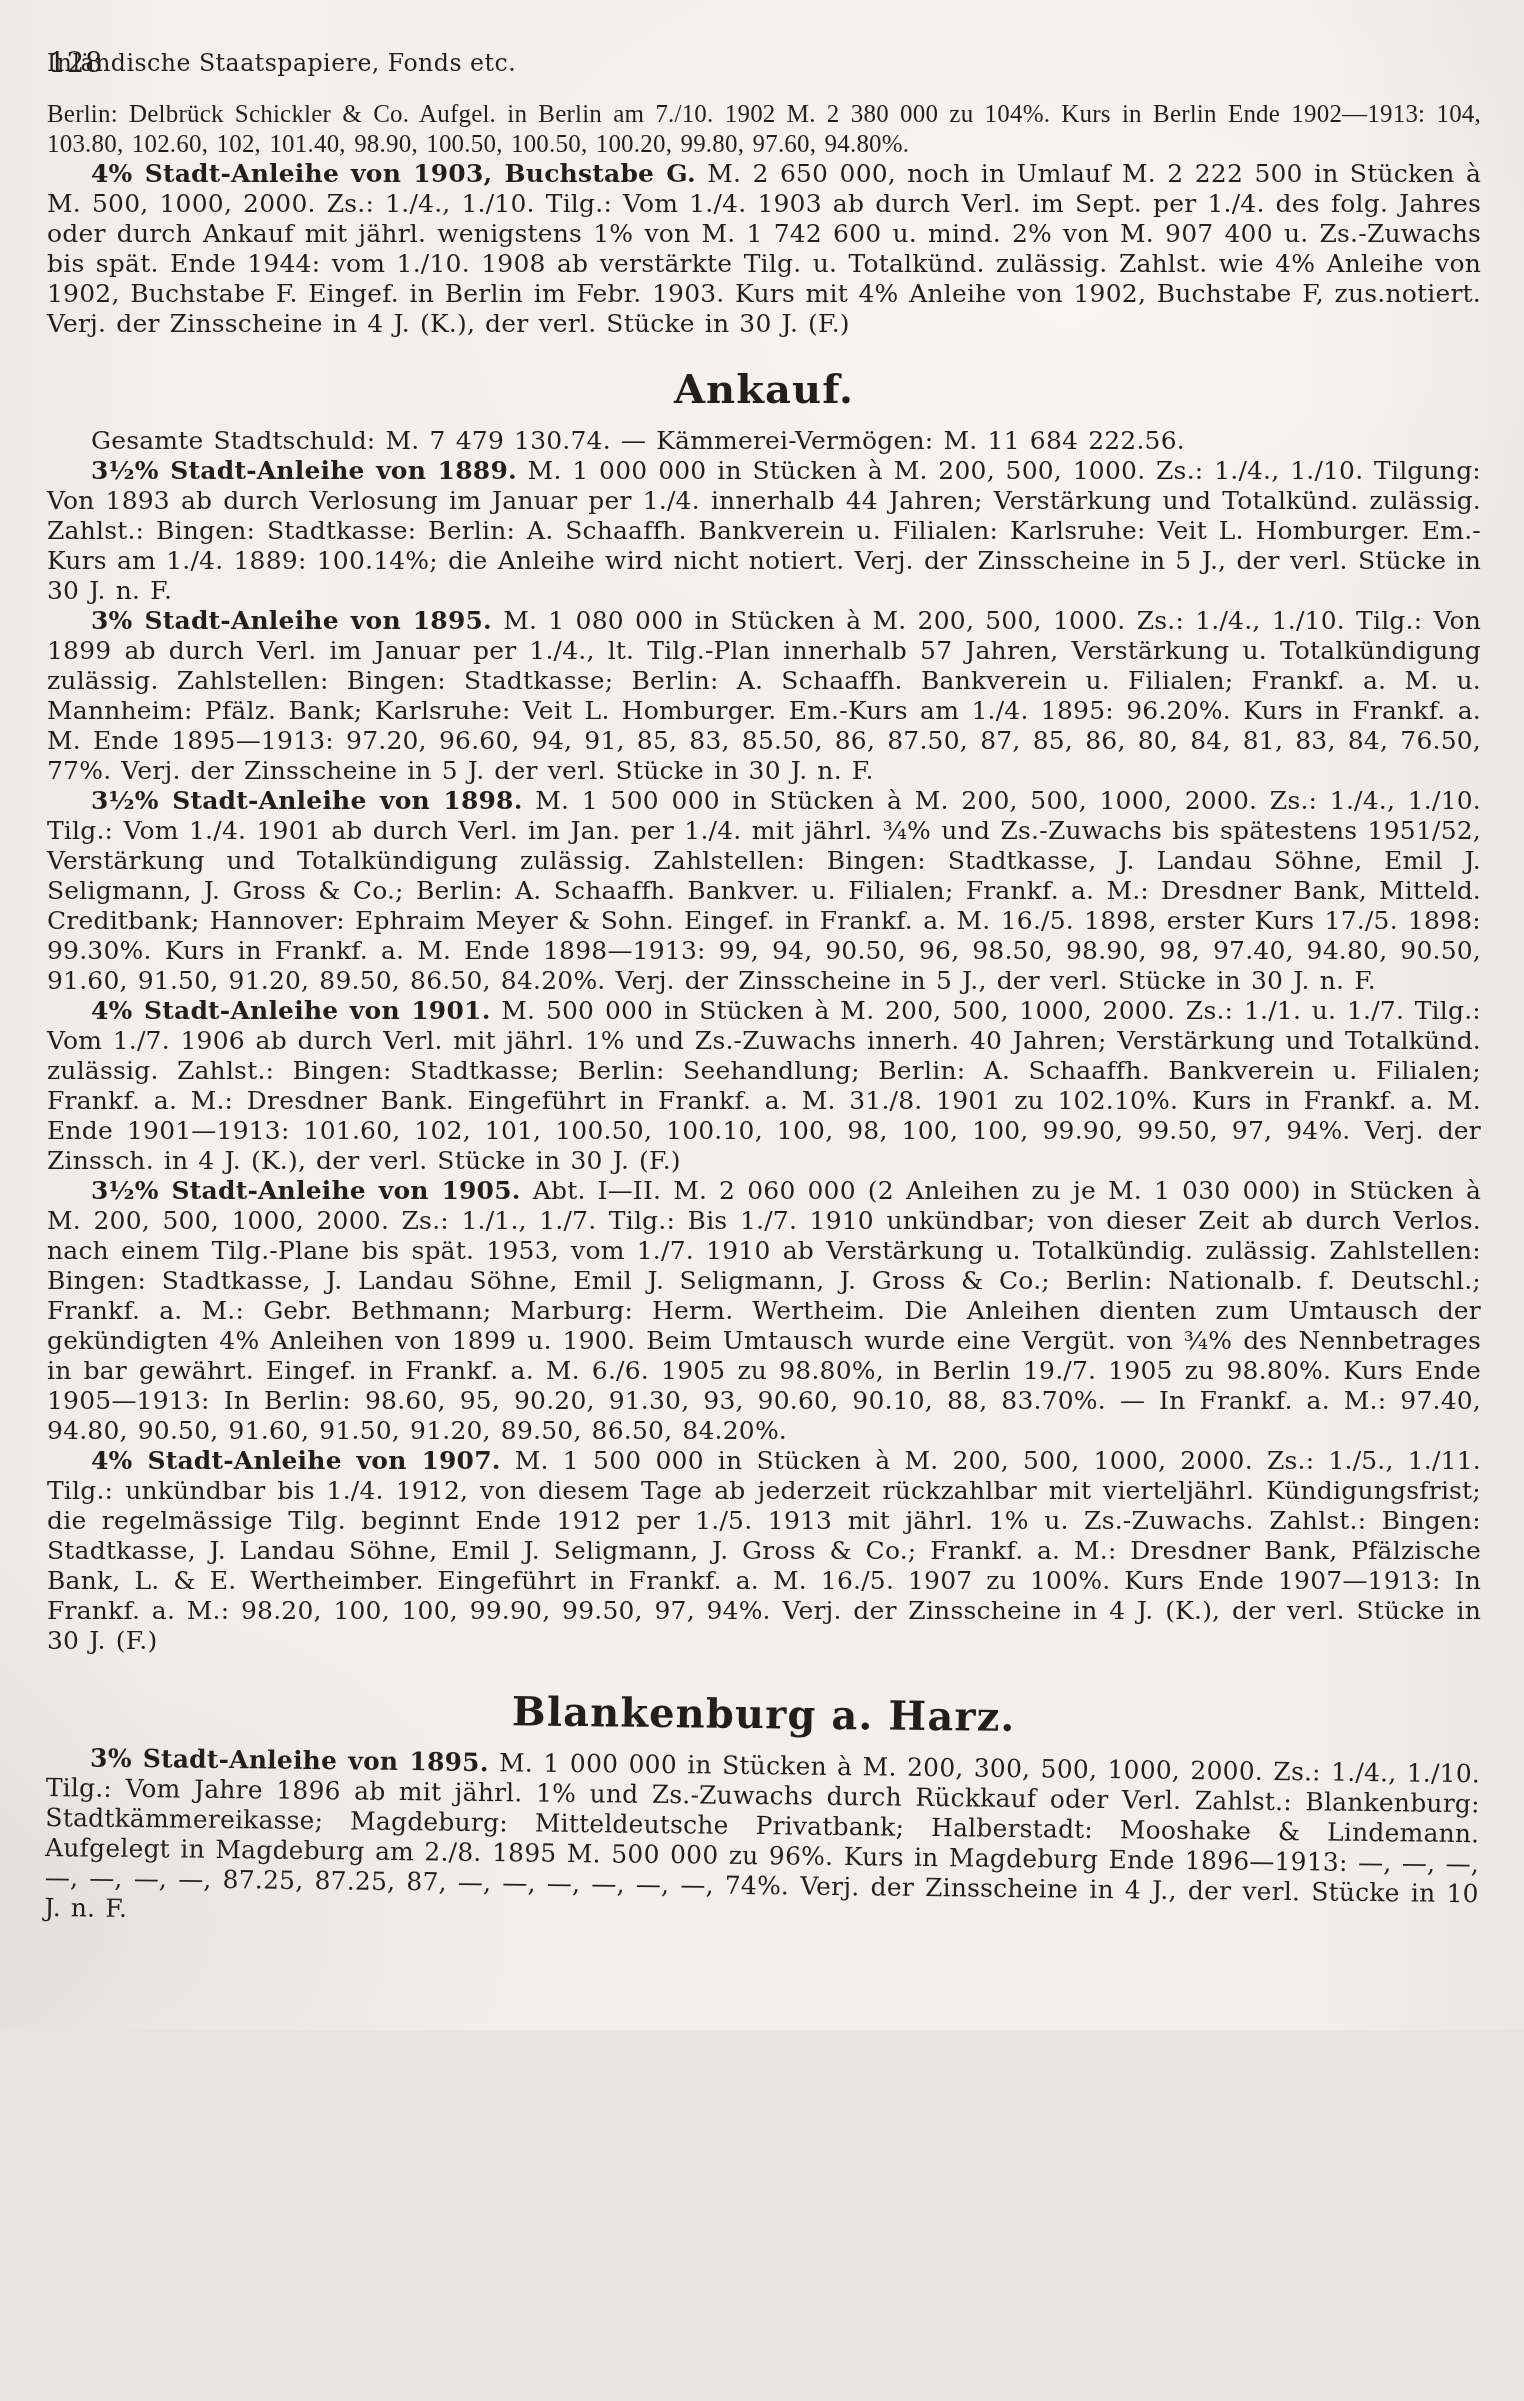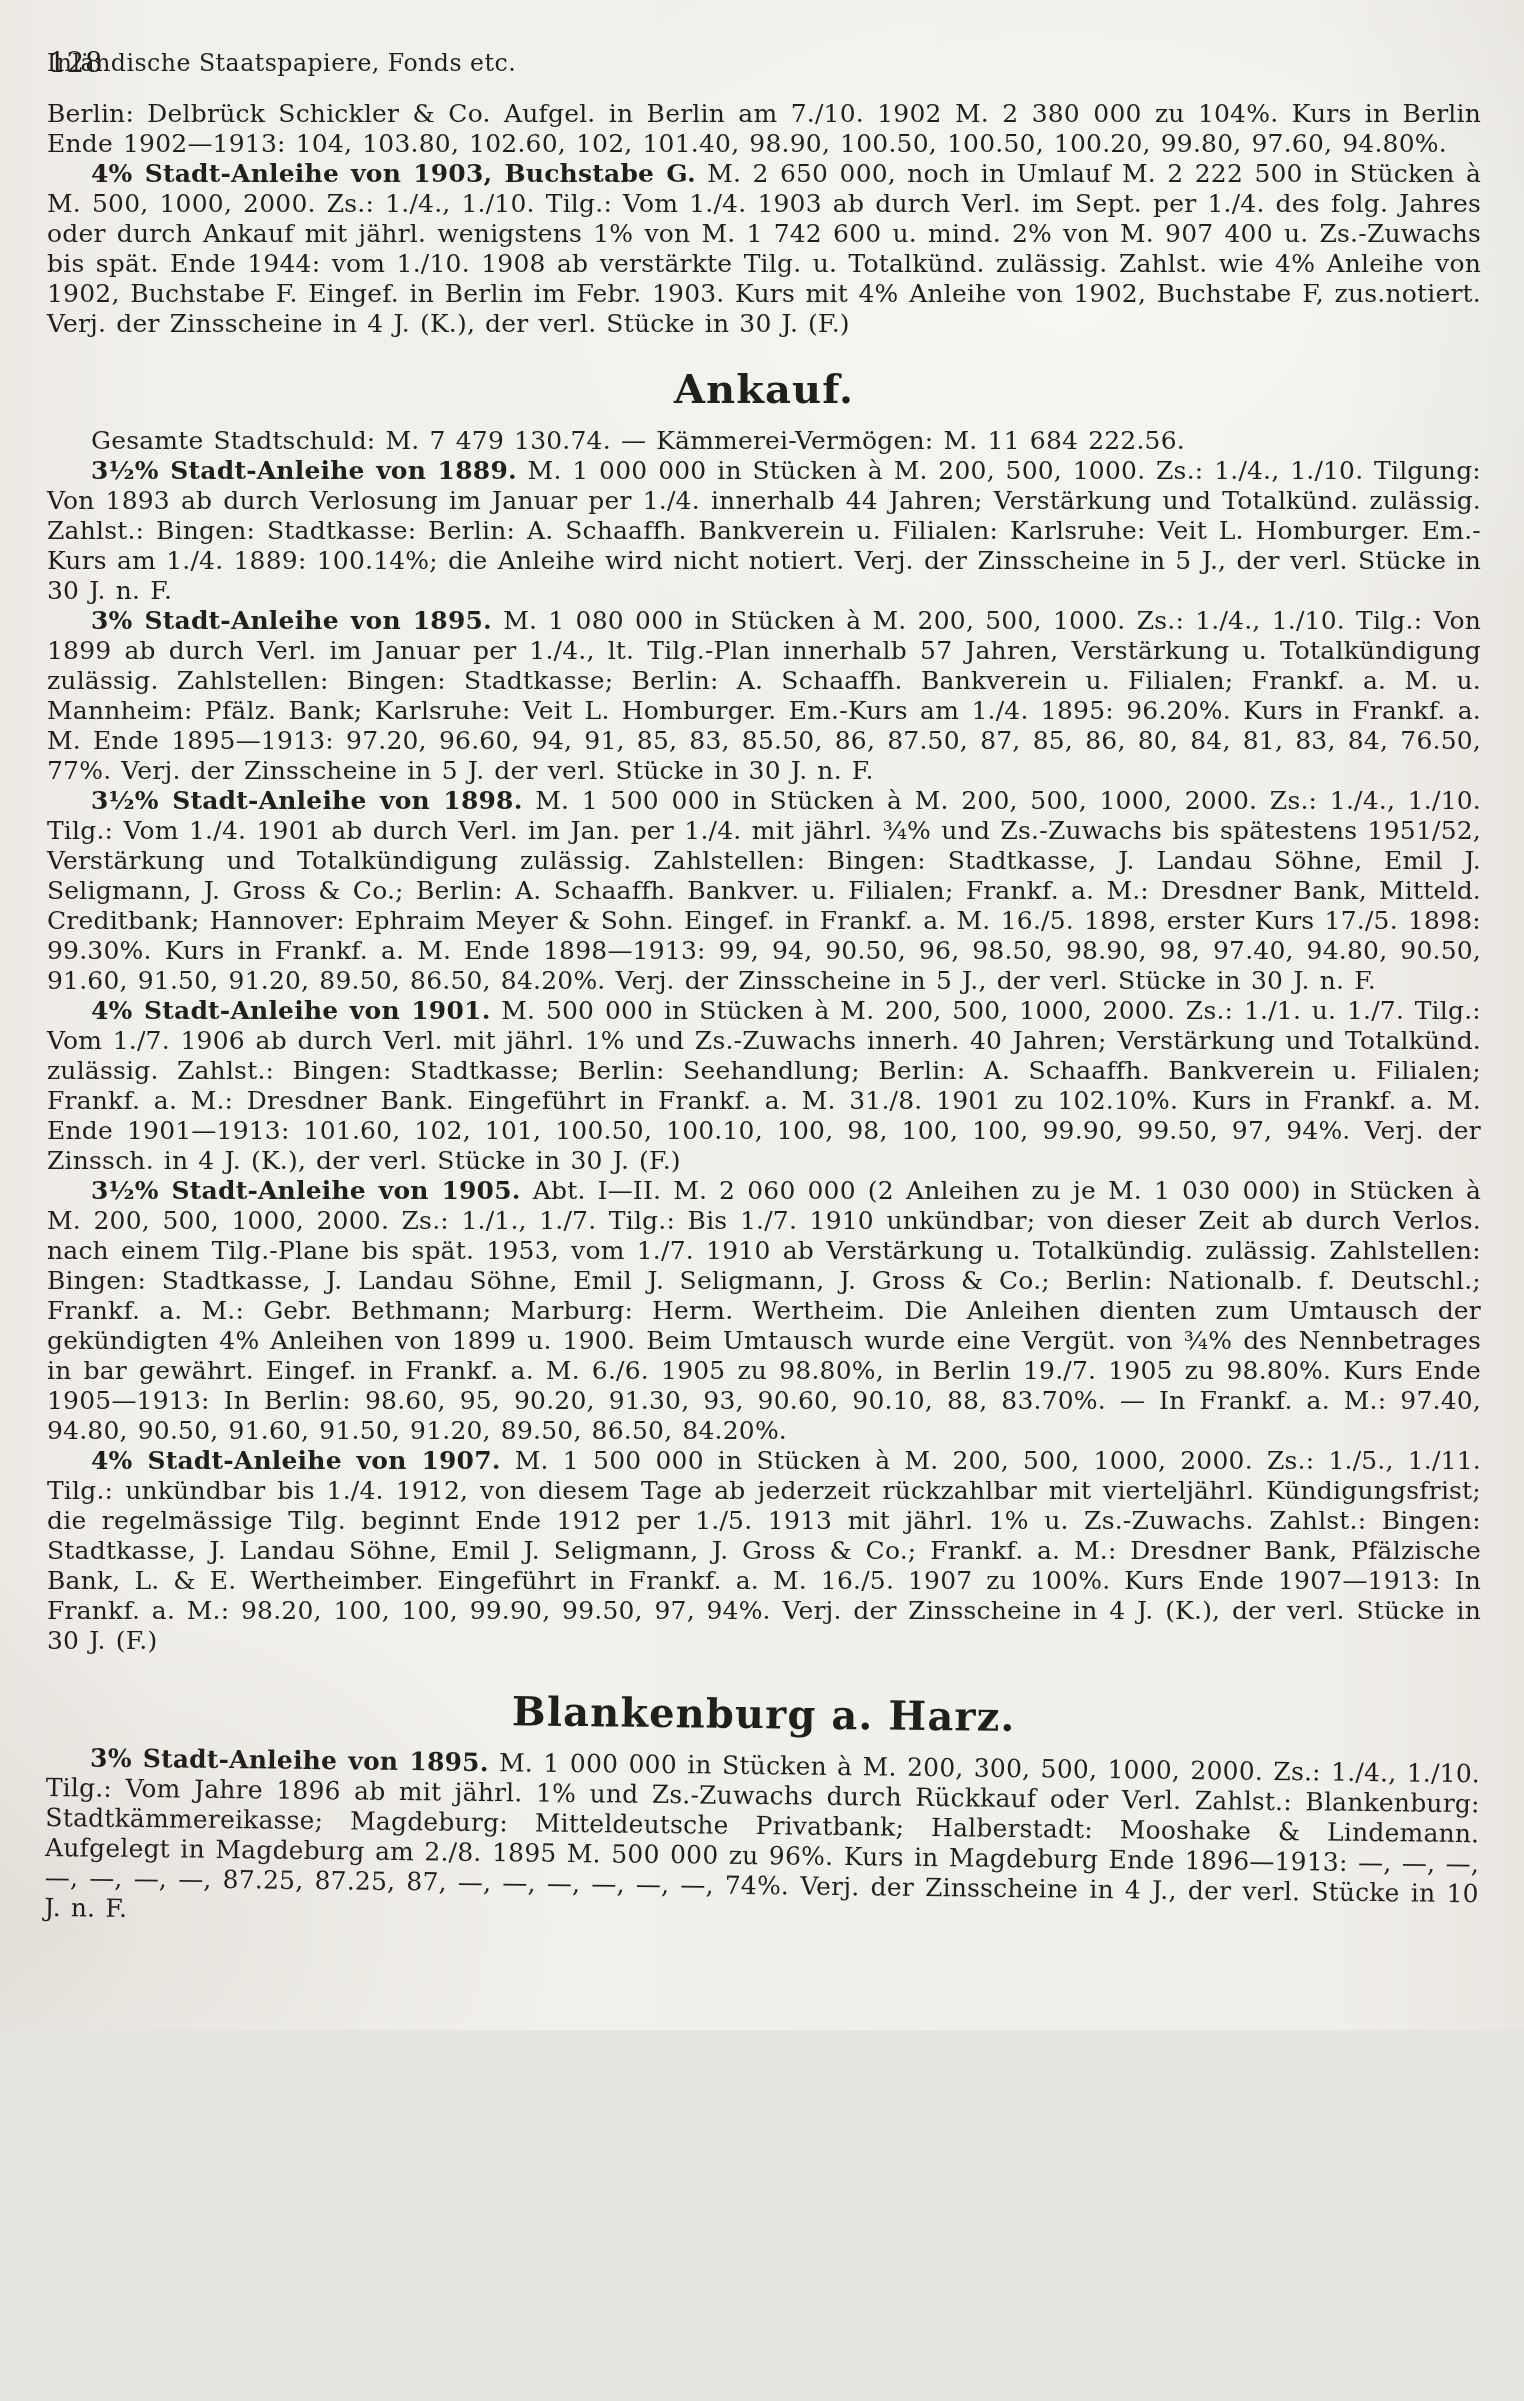--- a/index.html
+++ b/index.html
@@ -32,21 +32,21 @@
 
   .body-text p {
     margin: 0;
     font-size: 25px;
     line-height: 30px;
     text-align: justify;
     text-indent: 44px;
     letter-spacing: 0.2px;
     word-spacing: 1.9px;
   }
-  .body-text p.flush { text-indent: 0; }
+  .body-text p.flush { text-indent: 0; font-family: Liberation Serif, serif; }
 
   .lead { font-weight: bold; }
 
   h2.section-heading {
     font-size: 40px;
     font-weight: bold;
     text-align: center;
     letter-spacing: 1.1px;
     margin: 26px 0 13.7px 0;
   }

